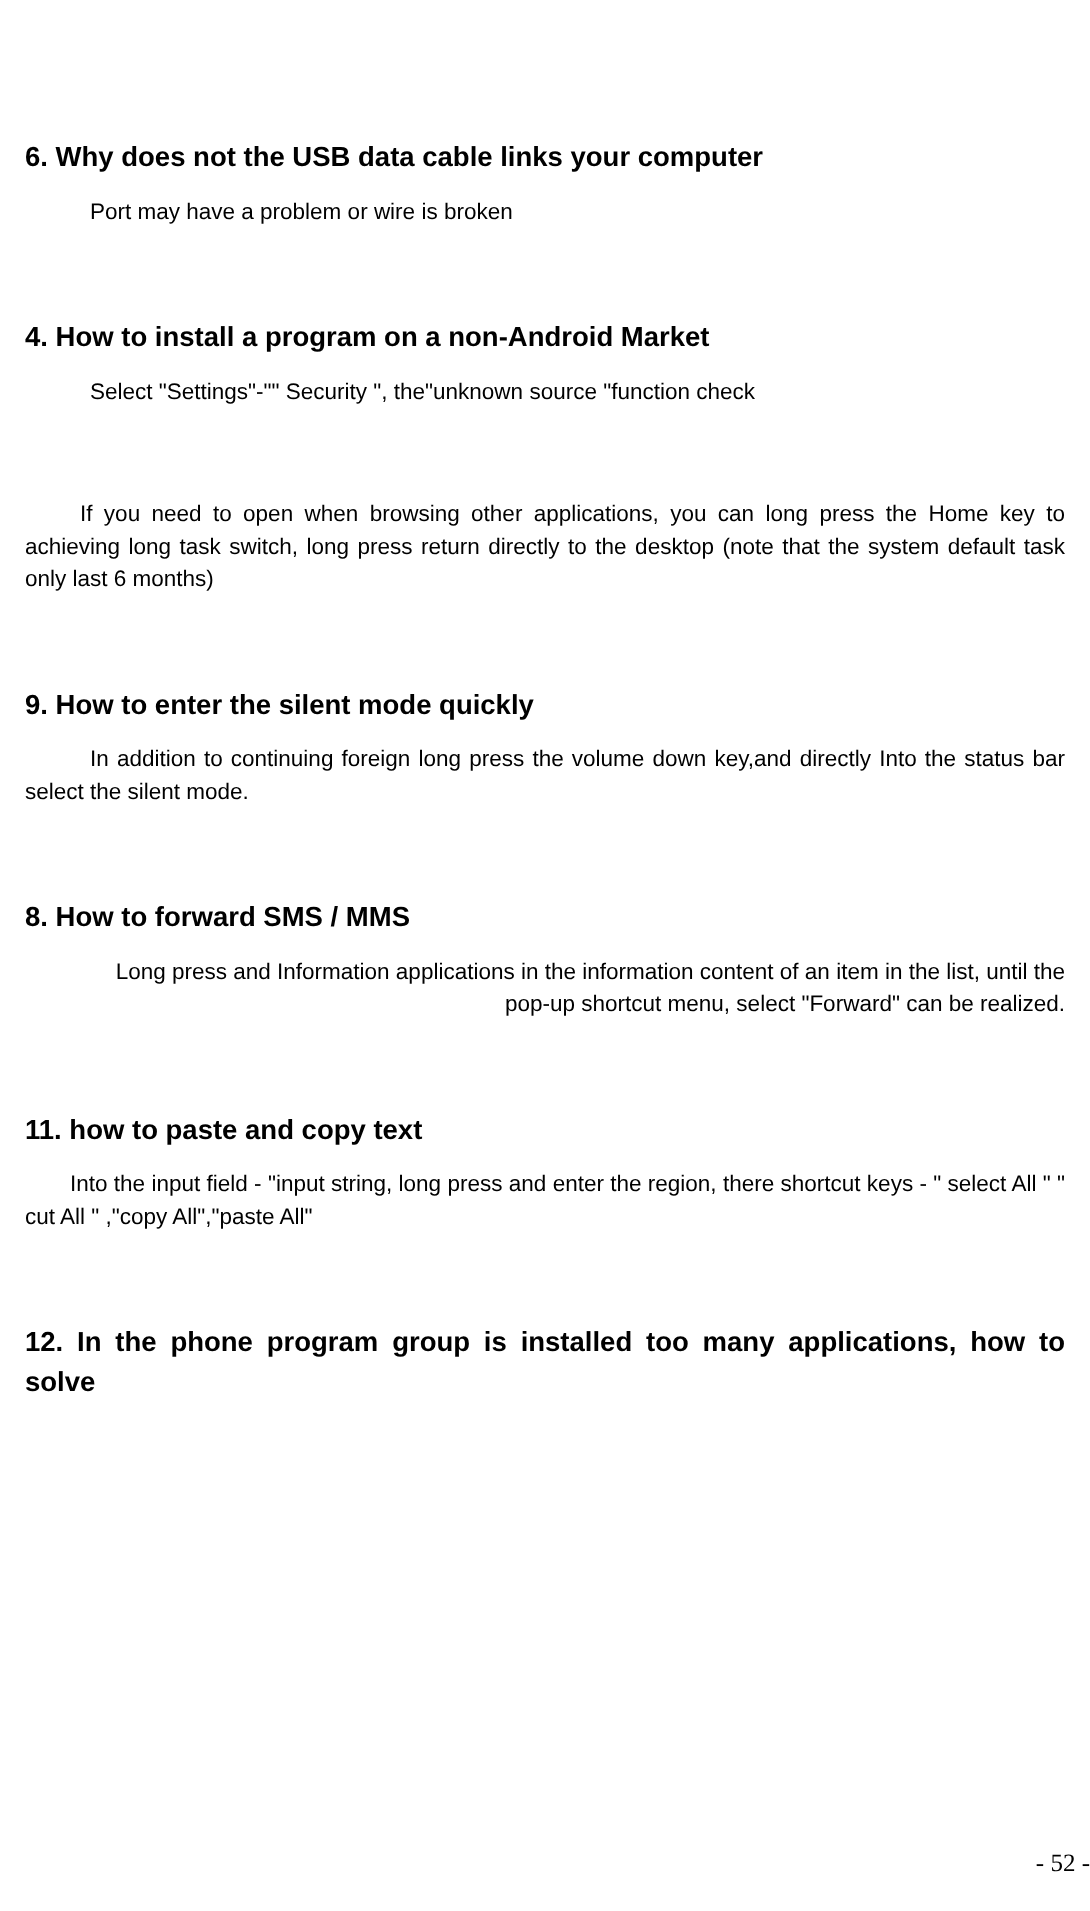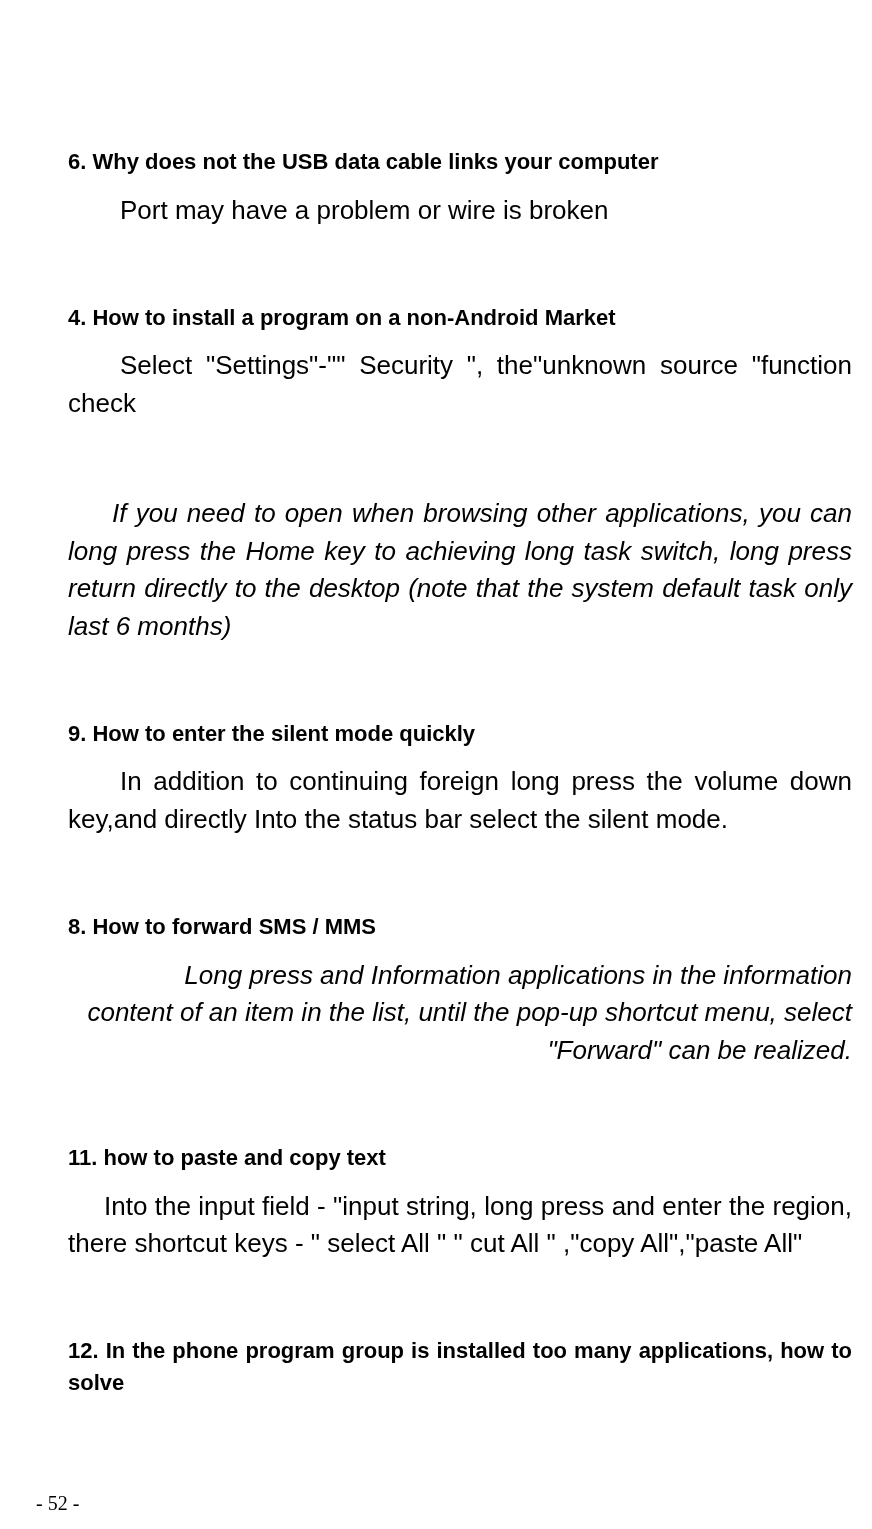--- a/index.html
+++ b/index.html
@@ -1,16 +1,16 @@
 <!DOCTYPE html>
 <html><head>
   <meta charset="utf-8">
   <style>
     * {
-      margin: 12px;
+      margin: 0;
       padding: 0;
       box-sizing: border-box;
     }
     body {
       font-family: Arial, Helvetica, sans-serif;
       background: #ffffff;
       width: 872px;
       height: 1529px;
       padding: 110px 20px 30px 20px;
       position: relative;
@@ -20,40 +20,39 @@
       margin-bottom: 72px;
     }
     .heading {
       font-weight: bold;
       font-size: 22px;
       line-height: 1.45;
       text-align: justify;
       margin-bottom: 14px;
     }
     .body-text {
-      font-size: 26px;
+      font-size: 18px;
       line-height: 1.45;
       text-align: justify;
     }
     .indent-lg {
       text-indent: 52px;
     }
     .indent-md {
       text-indent: 44px;
-      font-style: italic;
     }
     .indent-sm {
       text-indent: 36px;
     }
     .page-number {
       position: absolute;
       bottom: 26px;
       left: 0;
       width: 100%;
-      text-align: left;
+      text-align: right;
       font-family: "Times New Roman", Times, serif;
       font-size: 20px;
     }
   </style>
 </head>
 <body>
 
 <div class="section">
   <div class="heading">6. Why does not the USB data cable links your computer</div>
   <div class="body-text indent-lg">Port may have a problem or wire is broken</div>

